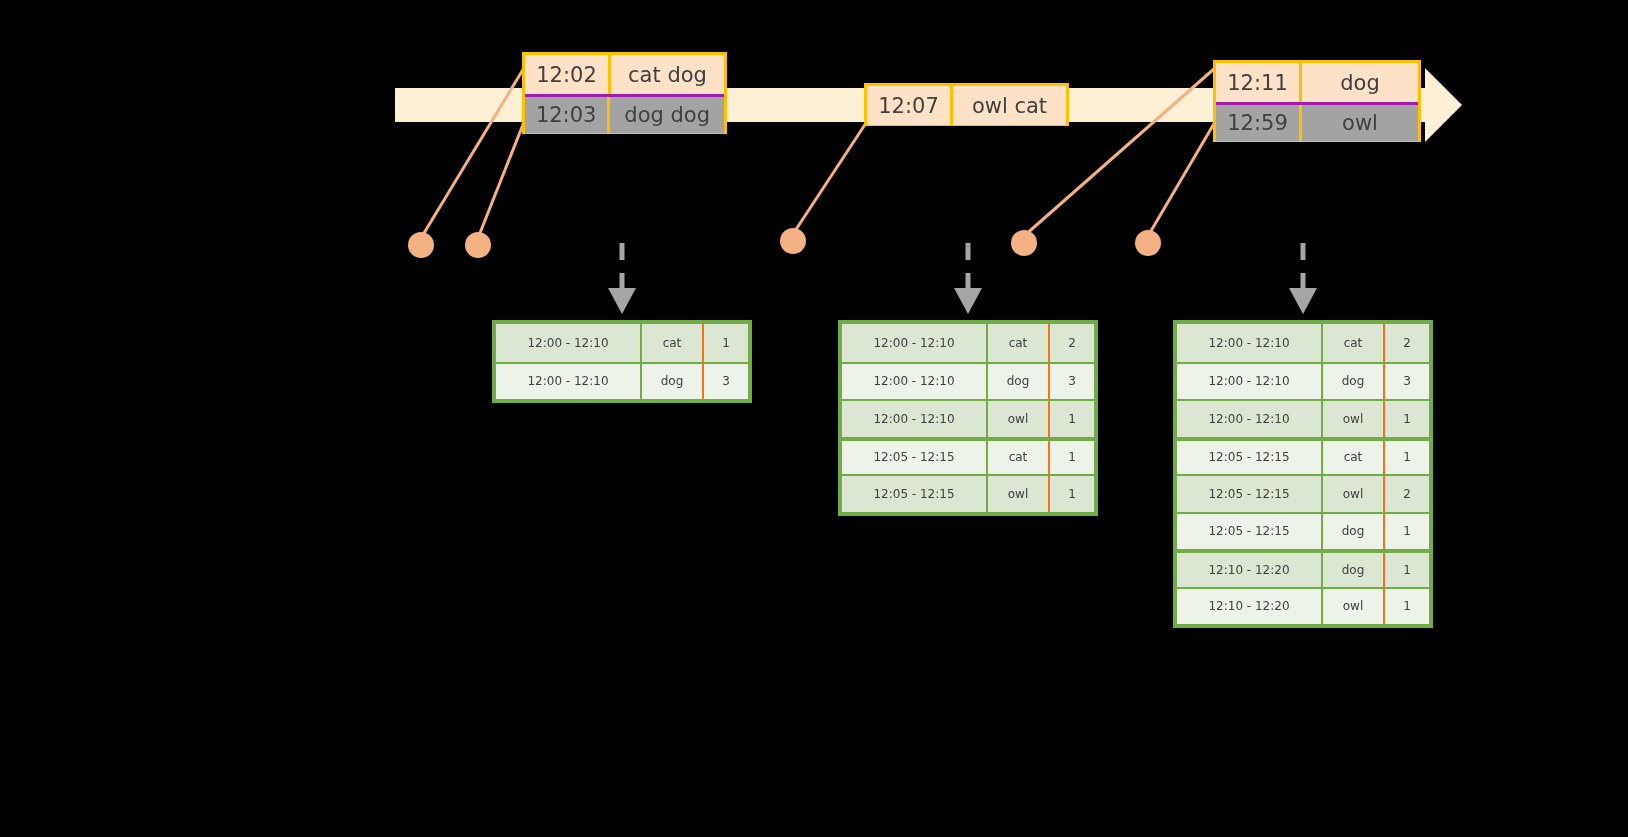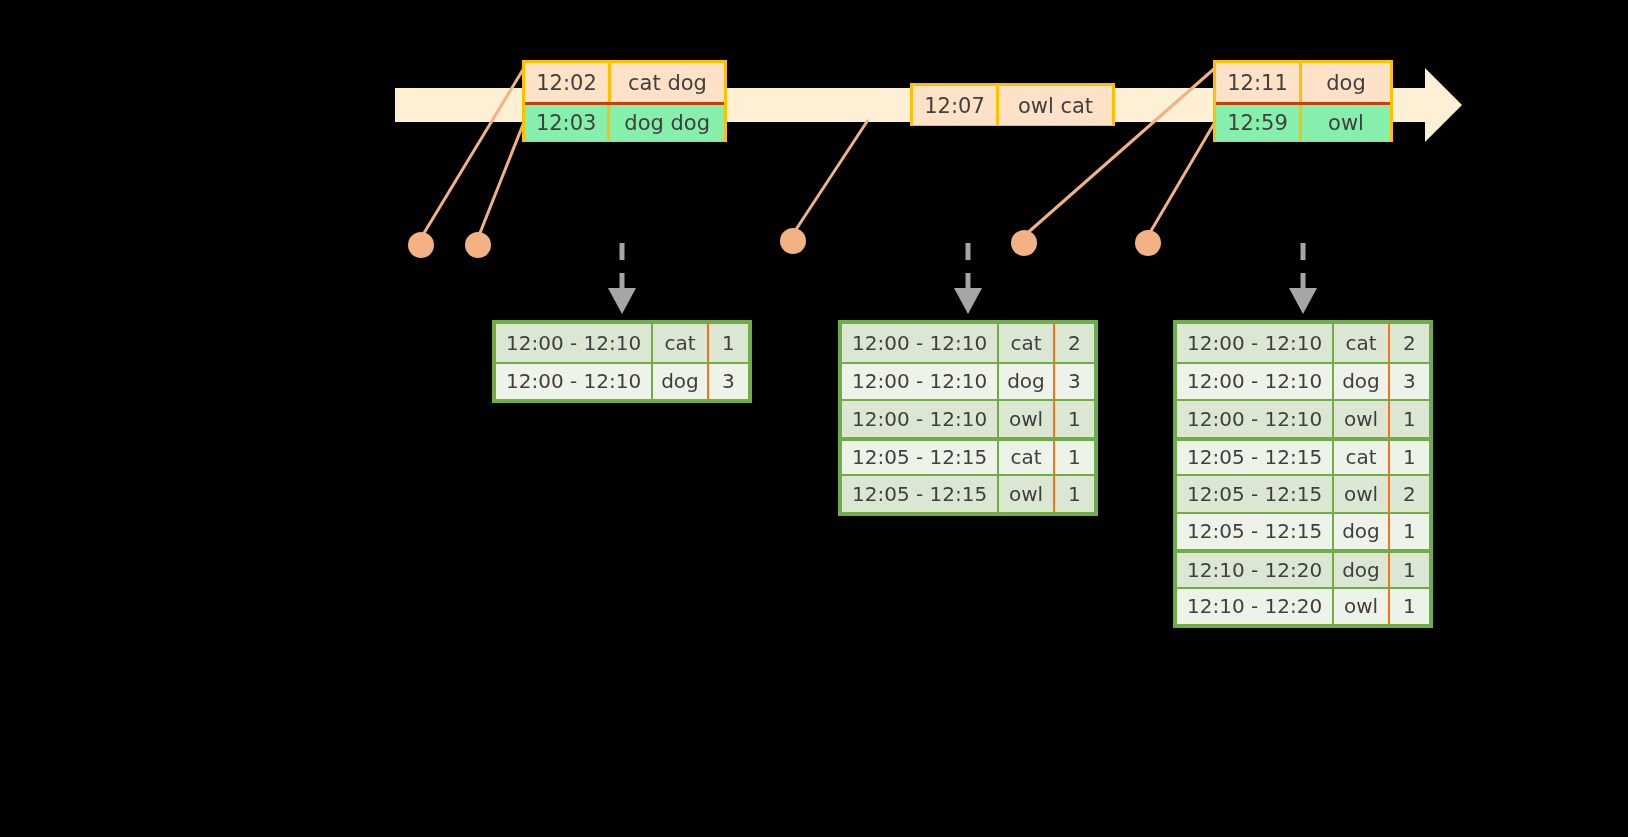--- a/index.html
+++ b/index.html
@@ -42,21 +42,21 @@
     flex-direction: column;
     z-index: 5;
   }
   .event-row {
     display: flex;
     flex-direction: row;
     height: 39px;
     box-sizing: border-box;
   }
   .event-row.r0 { background: #fde2c8; }
-  .event-row.r1 { background: #86efac; border-top: 3px solid #c2410c; }
+  .event-row.r1 { background: #a3a3a3; border-top: 3px solid #a21caf; }
   .event-cell {
     display: flex;
     align-items: center;
     justify-content: center;
     box-sizing: border-box;
     font-size: 21px;
     color: #404040;
     white-space: nowrap;
   }
   .event-cell.time {
@@ -86,21 +86,21 @@
   .res-row.shade-a { background: #dbe7d3; }
   .res-row.shade-b { background: #edf3e9; }
   .res-row + .res-row { border-top: 2px solid #70ad47; }
   .res-row.group-start + .res-row,
   .res-row.group-break { border-top: 4px solid #70ad47; }
   .res-cell {
     display: flex;
     align-items: center;
     justify-content: center;
     box-sizing: border-box;
-    font-size: 20px;
+    font-size: 12px;
     color: #3f3f3f;
     white-space: nowrap;
   }
   .res-cell.window {
     flex: 1;
     border-right: 2px solid #70ad47;
     padding: 0 10px;
   }
   .res-cell.key {
     width: 62px;
@@ -142,39 +142,39 @@
       <line x1="968" y1="243" x2="968" y2="292" stroke-dasharray="17,13"></line>
       <line x1="1303" y1="243" x2="1303" y2="292" stroke-dasharray="17,13"></line>
     </g>
     <g fill="#a6a6a6">
       <path d="M 608 288 L 636 288 L 622 314 Z"></path>
       <path d="M 954 288 L 982 288 L 968 314 Z"></path>
       <path d="M 1289 288 L 1317 288 L 1303 314 Z"></path>
     </g>
   </svg>
 
-  <div class="event-box" style="left:522px; top:60px; width:205px; height:82px;">
+  <div class="event-box" style="left:522px; top:52px; width:205px; height:82px;">
     <div class="event-row r0">
       <div class="event-cell time">12:02</div>
       <div class="event-cell payload">cat dog</div>
     </div>
     <div class="event-row r1">
       <div class="event-cell time">12:03</div>
       <div class="event-cell payload">dog dog</div>
     </div>
   </div>
 
-  <div class="event-box" style="left:910px; top:83px; width:205px; height:43px;">
+  <div class="event-box" style="left:864px; top:83px; width:205px; height:43px;">
     <div class="event-row r0">
       <div class="event-cell time">12:07</div>
       <div class="event-cell payload">owl cat</div>
     </div>
   </div>
 
-  <div class="event-box" style="left:1213px; top:60px; width:180px; height:82px;">
+  <div class="event-box" style="left:1213px; top:60px; width:208px; height:82px;">
     <div class="event-row r0">
       <div class="event-cell time">12:11</div>
       <div class="event-cell payload">dog</div>
     </div>
     <div class="event-row r1">
       <div class="event-cell time">12:59</div>
       <div class="event-cell payload">owl</div>
     </div>
   </div>
 

